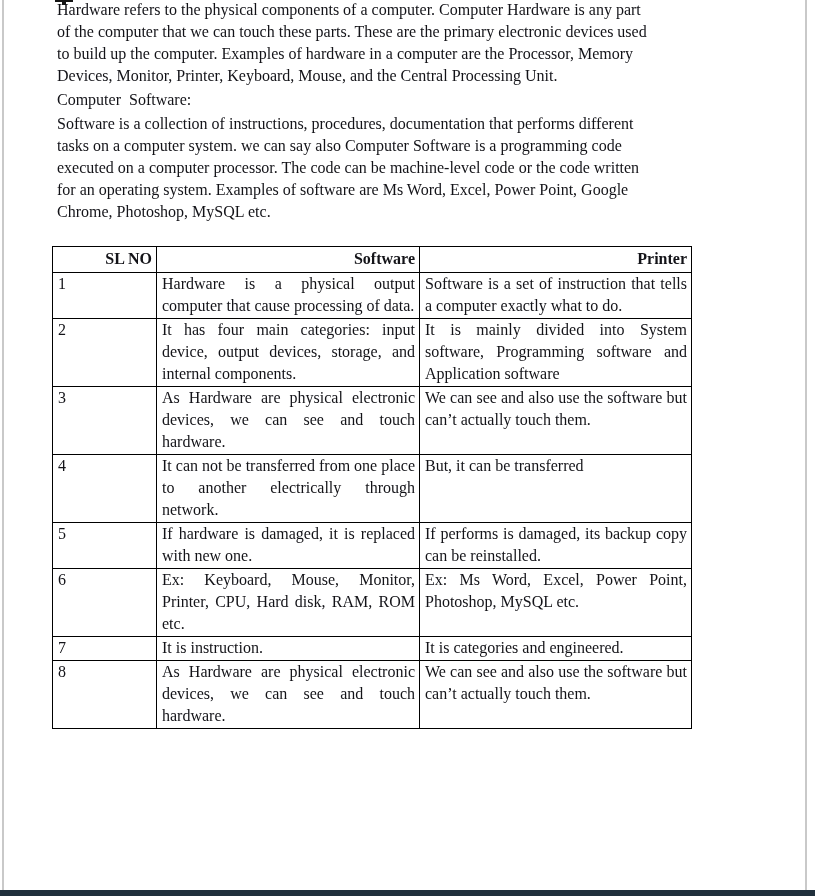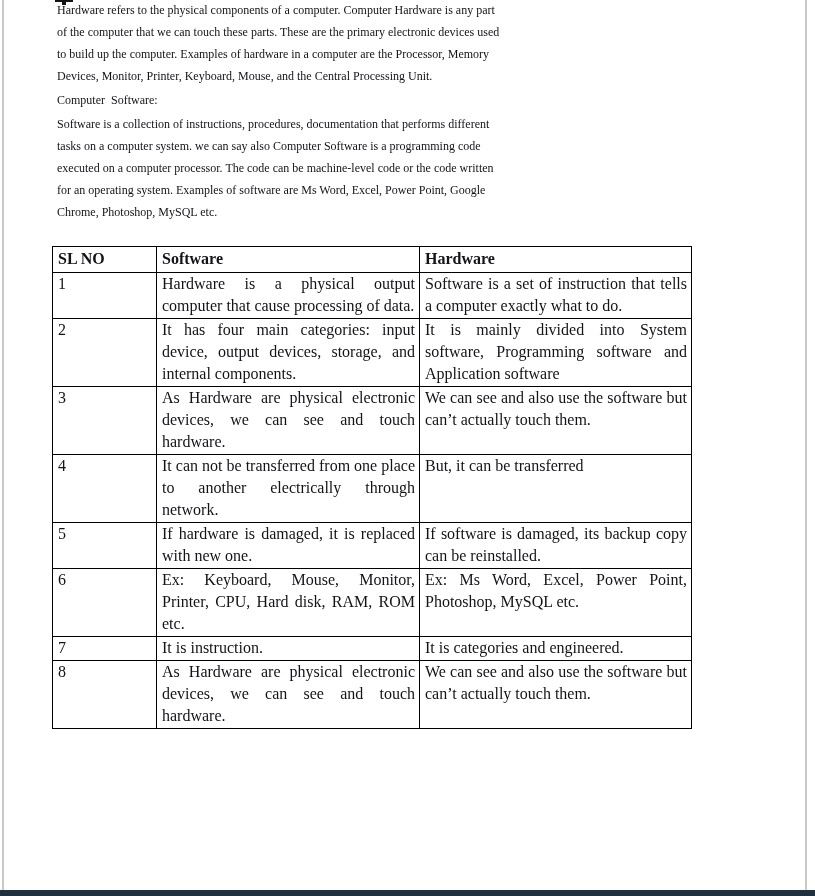--- a/index.html
+++ b/index.html
@@ -50,21 +50,21 @@
   }
   .content {
     position: absolute;
     left: 52px;
     top: -1px;
     width: 720px;
   }
   .prose {
     margin-left: 5px;
     width: 714px;
-    font-size: 12px;
+    font-size: 16px;
     line-height: 22px;
     text-align: left;
   }
   .para { white-space: pre-line; }
   .heading {
     font-weight: normal;
     line-height: 26px;
     white-space: pre-wrap;
   }
   table.compare {
@@ -79,21 +79,21 @@
   table.compare th,
   table.compare td {
     border: 1.5px solid #000;
     vertical-align: top;
     font-size: 16px;
     line-height: 22px;
     padding: 0 4px 1px 5px;
   }
   table.compare th {
     font-weight: bold;
-    text-align: left;
+    text-align: right;
     padding-top: 1px;
     padding-bottom: 2px;
   }
   td.cell-justify { text-align: justify; }
   td.cell-slno { padding-left: 6px; }
 </style>
 </head>
 <body>
 
 <div class="page-edge left"></div>
@@ -119,21 +119,21 @@
   <table class="compare">
     <colgroup>
       <col class="c-slno">
         <col class="c-hw">
         <col class="c-sw">
     </colgroup>
     <thead>
       <tr>
         <th>SL NO</th>
         <th>Software</th>
-        <th>Hardware</th>
+        <th>Printer</th>
       </tr>
     </thead>
     <tbody>
       <tr>
         <td class="cell-slno">1</td>
         <td class="cell-justify">Hardware is a physical output computer that cause processing of data.</td>
         <td class="cell-justify">Software is a set of instruction that tells a computer exactly what to do.</td>
       </tr>
       <tr>
         <td class="cell-slno">2</td>
@@ -146,21 +146,21 @@
         <td class="cell-justify">We can see and also use the software but can’t actually touch them.</td>
       </tr>
       <tr>
         <td class="cell-slno">4</td>
         <td class="cell-justify">It can not be transferred from one place to another electrically through network.</td>
         <td class="cell-justify">But, it can be transferred</td>
       </tr>
       <tr>
         <td class="cell-slno">5</td>
         <td class="cell-justify">If hardware is damaged, it is replaced with new one.</td>
-        <td class="cell-justify">If software is damaged, its backup copy can be reinstalled.</td>
+        <td class="cell-justify">If performs is damaged, its backup copy can be reinstalled.</td>
       </tr>
       <tr>
         <td class="cell-slno">6</td>
         <td class="cell-justify">Ex: Keyboard, Mouse, Monitor, Printer, CPU, Hard disk, RAM, ROM etc.</td>
         <td class="cell-justify">Ex: Ms Word, Excel, Power Point, Photoshop, MySQL etc.</td>
       </tr>
       <tr>
         <td class="cell-slno">7</td>
         <td class="cell-justify">It is instruction.</td>
         <td class="cell-justify">It is categories and engineered.</td>

